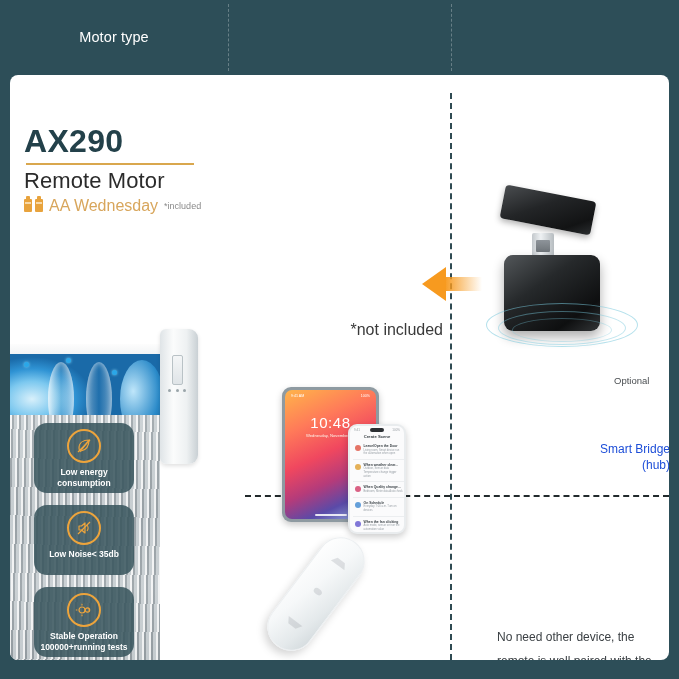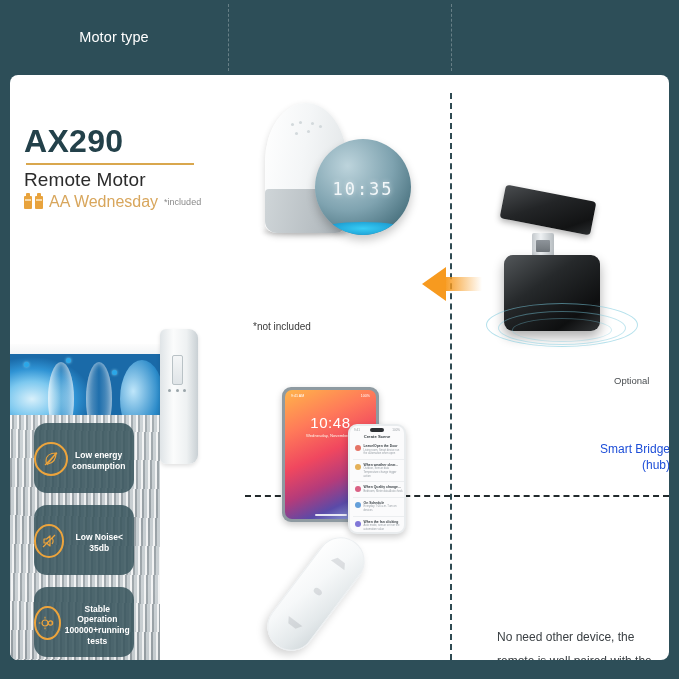--- a/index.html
+++ b/index.html
@@ -34,21 +34,21 @@
   
   .v-dash{position:absolute;left:440px;top:18px;height:567px;width:0;
     border-left:2px dashed #2f4a52;}
   .h-dash{position:absolute;left:235px;top:420px;width:424px;height:0;
     border-top:2px dashed #222a2c;}
 
   
   .title-wrap{position:absolute;left:14px;top:50px;width:220px;}
   .sku{font-size:32px;font-weight:bold;color:#23414a;letter-spacing:.3px;line-height:1;}
   .sku-rule{width:168px;height:2px;background:#d9a74e;margin:6px 0 4px 2px;}
-  .prod-name{font-size:19px;color:#2b2b2b;line-height:1.12;letter-spacing:.1px;}
+  .prod-name{font-size:22px;color:#2b2b2b;line-height:1.12;letter-spacing:.1px;}
   .batt-line{margin-top:3px;display:flex;align-items:center;gap:2px;}
   .batt-ico{display:inline-block;width:8px;height:13px;position:relative;
     background:#e8a33d;border-radius:1px;margin-right:1px;}
   .batt-ico::before{content:"";position:absolute;left:2px;top:-3px;width:4px;height:3px;
     background:#e8a33d;border-radius:1px 1px 0 0;}
   .batt-ico::after{content:"";position:absolute;left:1px;top:3px;width:6px;height:2px;background:#f7d9a8;}
   .batt-txt{font-size:16px;color:#d8a65c;margin-left:3px;}
   .batt-sub{font-size:9px;color:#8a8a8a;margin-left:4px;}
 
   
@@ -76,21 +76,21 @@
   .m-pins{position:absolute;left:8px;top:60px;width:18px;display:flex;justify-content:space-between;}
   .m-pins i{width:3px;height:3px;border-radius:50%;background:#9aa5aa;display:block;}
 
   
   .texture{position:absolute;left:0px;top:340px;width:150px;height:245px;
     background:
       repeating-linear-gradient(92deg,rgba(255,255,255,.85) 0 2px,rgba(150,158,163,.55) 2px 4px,rgba(210,216,219,.8) 4px 7px),
       linear-gradient(#b9c0c4,#9aa2a7 40%,#aeb6ba 70%,#8f979c);}
   .badge{position:absolute;left:24px;width:100px;height:70px;border-radius:13px;
     background:rgba(58,86,94,.88);color:#fff;text-align:center;
-    display:flex;flex-direction:row;align-items:center;justify-content:flex-start;padding-top:6px;box-sizing:border-box;}
+    display:flex;flex-direction:column;align-items:center;justify-content:flex-start;padding-top:6px;box-sizing:border-box;}
   .b1{top:8px;} .b2{top:90px;} .b3{top:172px;}
   .badge .ico{width:30px;height:30px;border-radius:50%;border:2.2px solid #eda43c;
     display:flex;align-items:center;justify-content:center;margin-bottom:4px;}
   .badge .ico svg{display:block;}
   .badge .btxt{font-size:8.5px;line-height:1.25;white-space:pre-line;padding:0 4px;font-weight:bold;}
 
   
   .speakers{position:absolute;left:243px;top:22px;width:190px;height:170px;}
   .sp-google{position:absolute;left:12px;top:6px;width:82px;height:130px;
     border-radius:42px 42px 12px 12px/60px 60px 10px 10px;
@@ -104,22 +104,22 @@
   .sp-shadow{position:absolute;left:10px;top:131px;width:86px;height:7px;border-radius:50%;
     background:rgba(0,0,0,.18);filter:blur(2px);}
   .sp-echo{position:absolute;left:62px;top:42px;width:96px;height:96px;border-radius:50%;
     background:radial-gradient(circle at 34% 28%,#bdd4dc,#7fa3b0 48%,#4e7683 78%,#32535e);
     box-shadow:0 5px 10px rgba(0,0,0,.22);overflow:hidden;}
   .sp-echo .clock{position:absolute;left:0;top:40px;width:96px;text-align:center;
     color:#f2f7f9;font-size:17px;letter-spacing:2px;font-family:"DejaVu Sans Mono",monospace;
     text-shadow:0 0 5px rgba(255,255,255,.6);}
   .sp-echo .glow{position:absolute;left:4px;bottom:-3px;width:88px;height:16px;border-radius:50%;
     background:radial-gradient(ellipse at 50% 40%,#39cdf5,#1d9fd4 55%,rgba(30,120,170,0) 80%);}
-  .cap-notincl{position:absolute;left:243px;top:246px;width:190px;text-align:left;
-    font-size:10px;color:#3a3a3a;}
+  .cap-notincl{position:absolute;left:243px;top:246px;width:190px;text-align:right;
+    font-size:16px;color:#3a3a3a;}
 
   .tablet-wrap{position:absolute;left:272px;top:312px;width:150px;height:150px;}
   .tablet{position:absolute;left:0;top:0;width:97px;height:135px;border-radius:9px;
     background:#8e9aa1;padding:3px;box-sizing:border-box;box-shadow:0 3px 7px rgba(0,0,0,.22);}
   .tablet .scr{width:100%;height:100%;border-radius:7px;overflow:hidden;position:relative;
     background:linear-gradient(155deg,#ffb44a,#ff7a59 26%,#f0475f 48%,#b53b7a 66%,#5a4aa8 82%,#9fc2e8 100%);}
   .tablet .t-time{position:absolute;left:0;top:24px;width:100%;text-align:center;color:#fff;
     font-size:15px;letter-spacing:.6px;}
   .tablet .t-date{position:absolute;left:0;top:43px;width:100%;text-align:center;color:#fdf2e7;font-size:4.2px;}
   .tablet .t-status{position:absolute;left:0;top:4px;width:100%;display:flex;justify-content:space-between;
@@ -267,38 +267,20 @@
             <circle cx="7" cy="9" r="3" fill="none" stroke="#eda43c" stroke-width="1.2"></circle>
             <circle cx="12.5" cy="9" r="2.2" fill="none" stroke="#eda43c" stroke-width="1.2"></circle>
             <path d="M7 4.4v-1.6M7 15.2v-1.6M2.4 9H.8M13.2 9h1.6" stroke="#eda43c" stroke-width="1.1"></path>
           </svg>
         </span>
         <span class="btxt">Stable Operation
 100000+running tests</span>
       </div>
     </div>
 
-    <div class="speakers">
-      <div class="sp-shadow"></div>
-      <div class="sp-google">
-        <div class="dots">
-          <i style="left:4px;top:2px;"></i>
-            <i style="left:12px;top:0px;"></i>
-          <i style="left:24px;top:1px;"></i>
-            <i style="left:32px;top:4px;"></i>
-          <i style="left:8px;top:11px;"></i>
-            <i style="left:20px;top:9px;"></i>
-        </div>
-        <div class="base"></div>
-      </div>
-      <div class="sp-echo">
-        <div class="clock">10:35</div>
-        <div class="glow"></div>
-      </div>
-    </div>
     <div class="cap-notincl">*not included</div>
 
     <div class="tablet-wrap">
       <div class="tablet">
         <div class="scr">
           <div class="t-status">
             <span>9:41 AM</span>
             <span>100%</span>
           </div>
           <div class="t-time">10:48</div>

